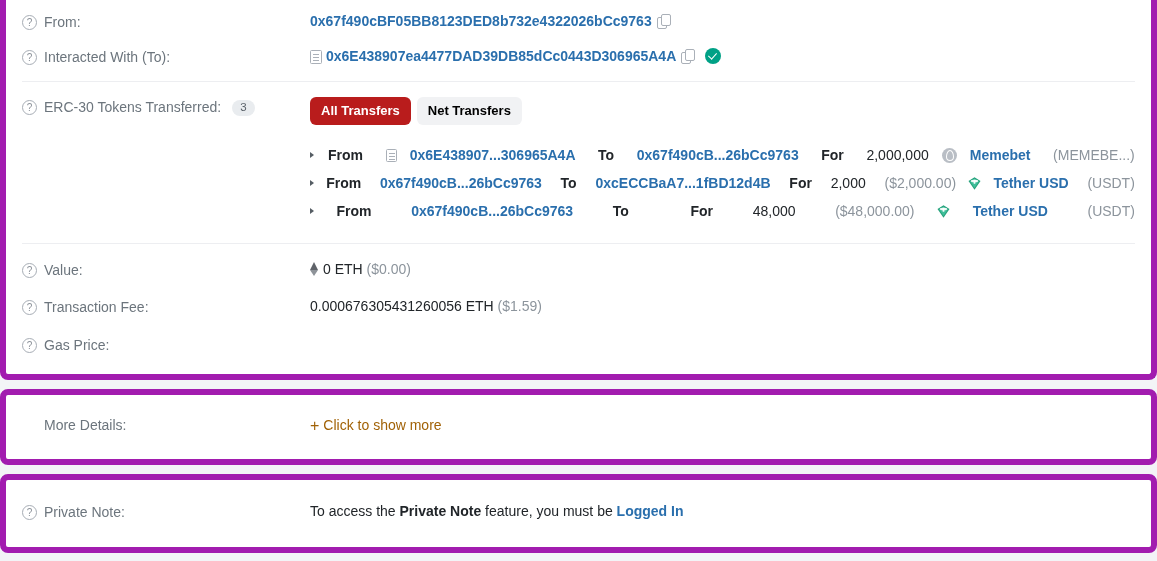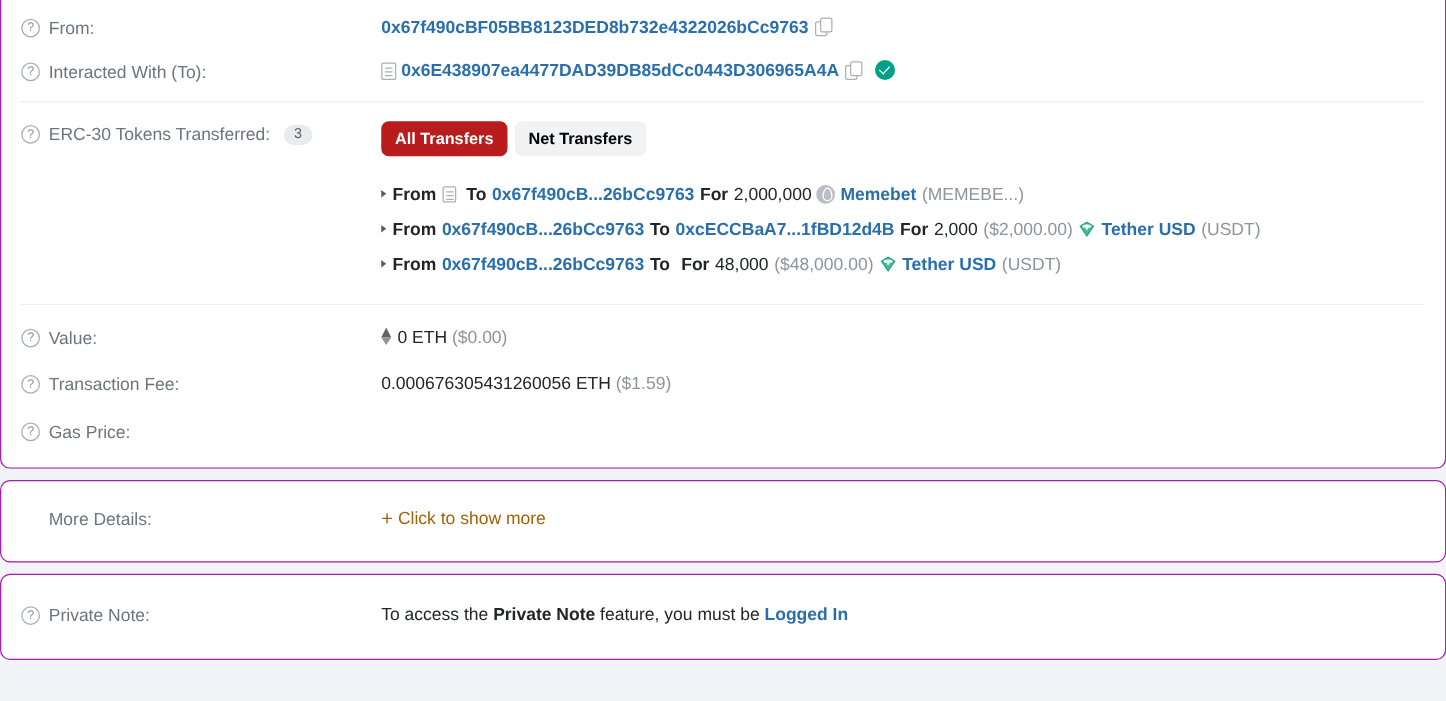--- a/index.html
+++ b/index.html
@@ -10,21 +10,21 @@
     font-family: "Liberation Sans", sans-serif;
     font-size: 14px;
     color: #212529;
     overflow: hidden;
   }
   .page { width: 1157px; height: 561px; position: relative; }
 
   .card {
     background: #ffffff;
     border-radius: 8px;
-    border: 1px solid #a21caf;
+    border: 6px solid #a21caf;
     margin: 0 0 9px 0;
     position: relative;
   }
   .card.first { border-top: none; border-radius: 0 0 8px 8px; margin-top: -1px; }
 
   .row {
     display: flex;
     align-items: flex-start;
     padding: 0 16px;
     min-height: 38px;
@@ -158,20 +158,21 @@
   .xfers { margin-top: 16px; }
   .xfer {
     display: flex;
     align-items: center;
     flex-wrap: nowrap;
     white-space: nowrap;
     font-size: 14px;
     line-height: 1.5;
     padding: 3.5px 0;
     color: #212529;
+    justify-content: space-between;
   }
   .caret {
     display: inline-block;
     width: 0; height: 0;
     border-left: 4.5px solid #565d64;
     border-top: 3.5px solid transparent;
     border-bottom: 3.5px solid transparent;
     margin-right: 5px;
     cursor: pointer;
   }
@@ -267,20 +268,21 @@
           <div class="tab active">All Transfers</div>
           <div class="tab inactive">Net Transfers</div>
         </div>
 
         <div class="xfers" id="transfer-list">
             <div class="xfer">
               <span class="caret"></span>
               <span class="bold">From</span>
               <span class="sp"></span>
               <span class="doc-ico small"></span>
+              <a href="#">0x6E438907...306965A4A</a>
               <span class="sp"></span>
               <span class="bold">To</span>
               <span class="sp"></span>
               <a href="#">0x67f490cB...26bCc9763</a>
               <span class="sp"></span>
               <span class="bold">For</span>
               <span class="sp"></span>
               <span>2,000,000</span>
               <span class="tok tok-meme"></span>
               <a href="#">Memebet</a>

